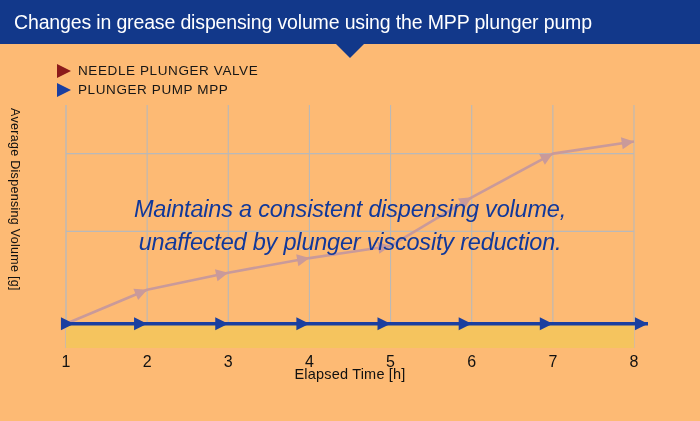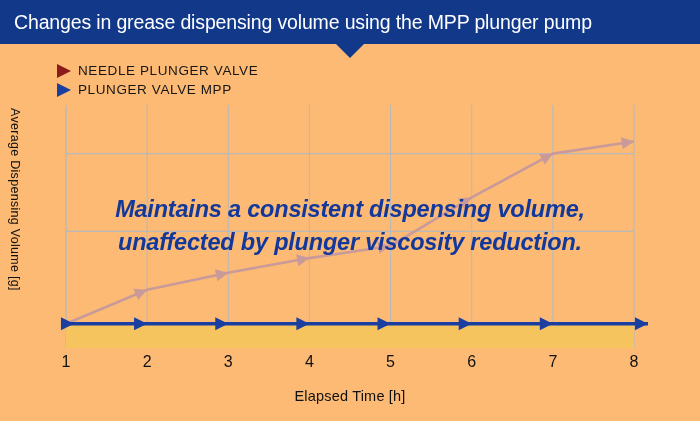--- a/index.html
+++ b/index.html
@@ -92,21 +92,21 @@
     transform: rotate(90deg) translateX(0px);
     font-size: 12.5px;
     color: #111;
     letter-spacing: 0.3px;
     white-space: nowrap;
     font-family: "Liberation Sans", sans-serif;
   }
   .xlabel {
     position: absolute;
     left: 0;
-    top: 388px;
+    top: 366px;
     width: 700px;
     text-align: center;
     font-size: 14.5px;
     color: #111;
     letter-spacing: 0.2px;
     font-family: "Liberation Sans", sans-serif;
   }
 
   
   .plot-wrap {
@@ -130,21 +130,21 @@
   
   .overlay {
     position: absolute;
     left: 0;
     top: 193px;
     width: 700px;
     text-align: center;
     color: #11389a;
     font-size: 23.5px;
     font-style: italic;
-    font-weight: bold;
+    font-weight: normal;
     line-height: 33px;
     letter-spacing: -0.2px;
     font-family: "Liberation Sans", sans-serif;
     pointer-events: none;
   }
   .overlay div { white-space: nowrap; }
 </style>
 </head>
 <body>
 
@@ -155,21 +155,21 @@
   </div>
   <div class="title-notch"></div>
 
   <div class="legend">
     <div class="legend-row">
       <span class="legend-marker ncv"></span>
       <span class="legend-label">NEEDLE PLUNGER VALVE</span>
     </div>
     <div class="legend-row">
       <span class="legend-marker mpp"></span>
-      <span class="legend-label">PLUNGER VALVE MPP</span>
+      <span class="legend-label">PLUNGER PUMP MPP</span>
     </div>
   </div>
 
   <div class="ylabel">Average Dispensing Volume [g]</div>
 
   <div class="xlabel">Elapsed Time [h]</div>
 
   <div class="plot-wrap">
     <svg class="plot" id="plot-svg" width="700" height="421">
         <line x1="66" y1="105" x2="66" y2="348" stroke="#B9B9B9" stroke-width="1.4"></line>

